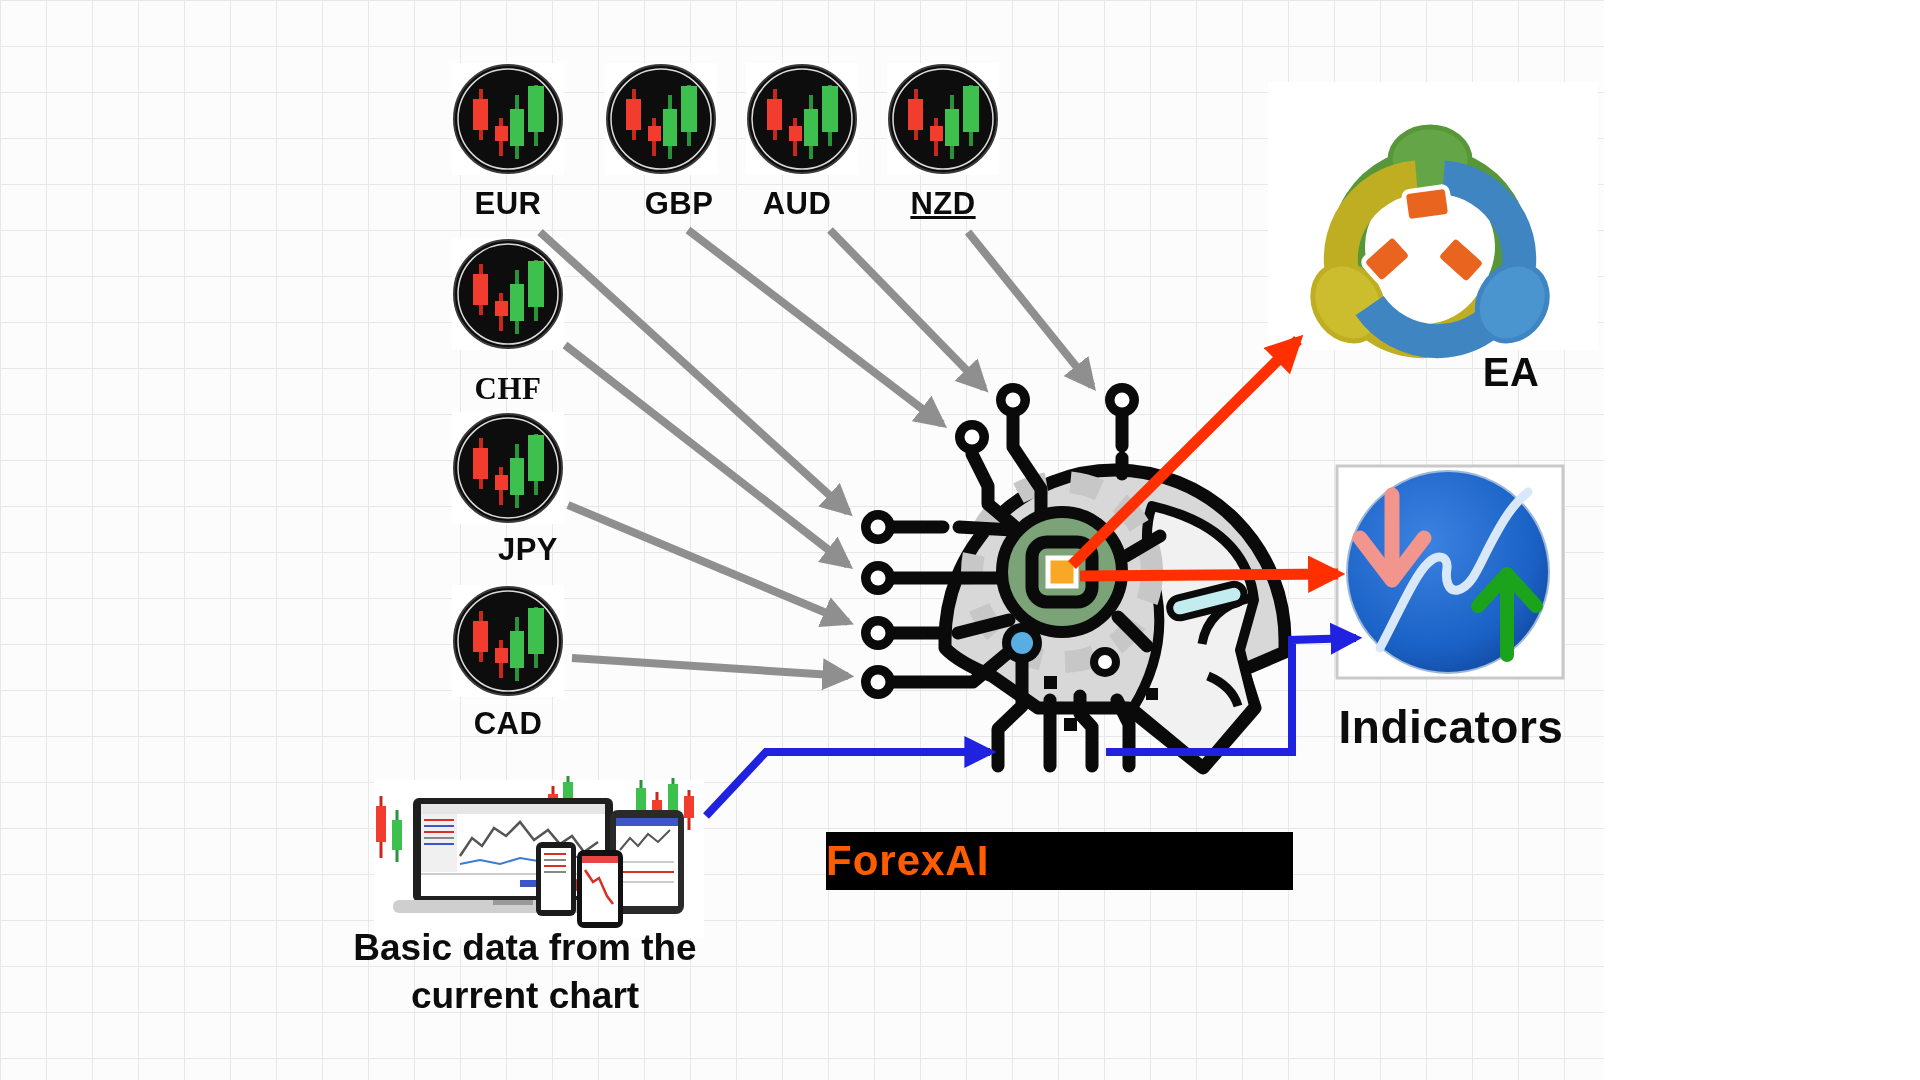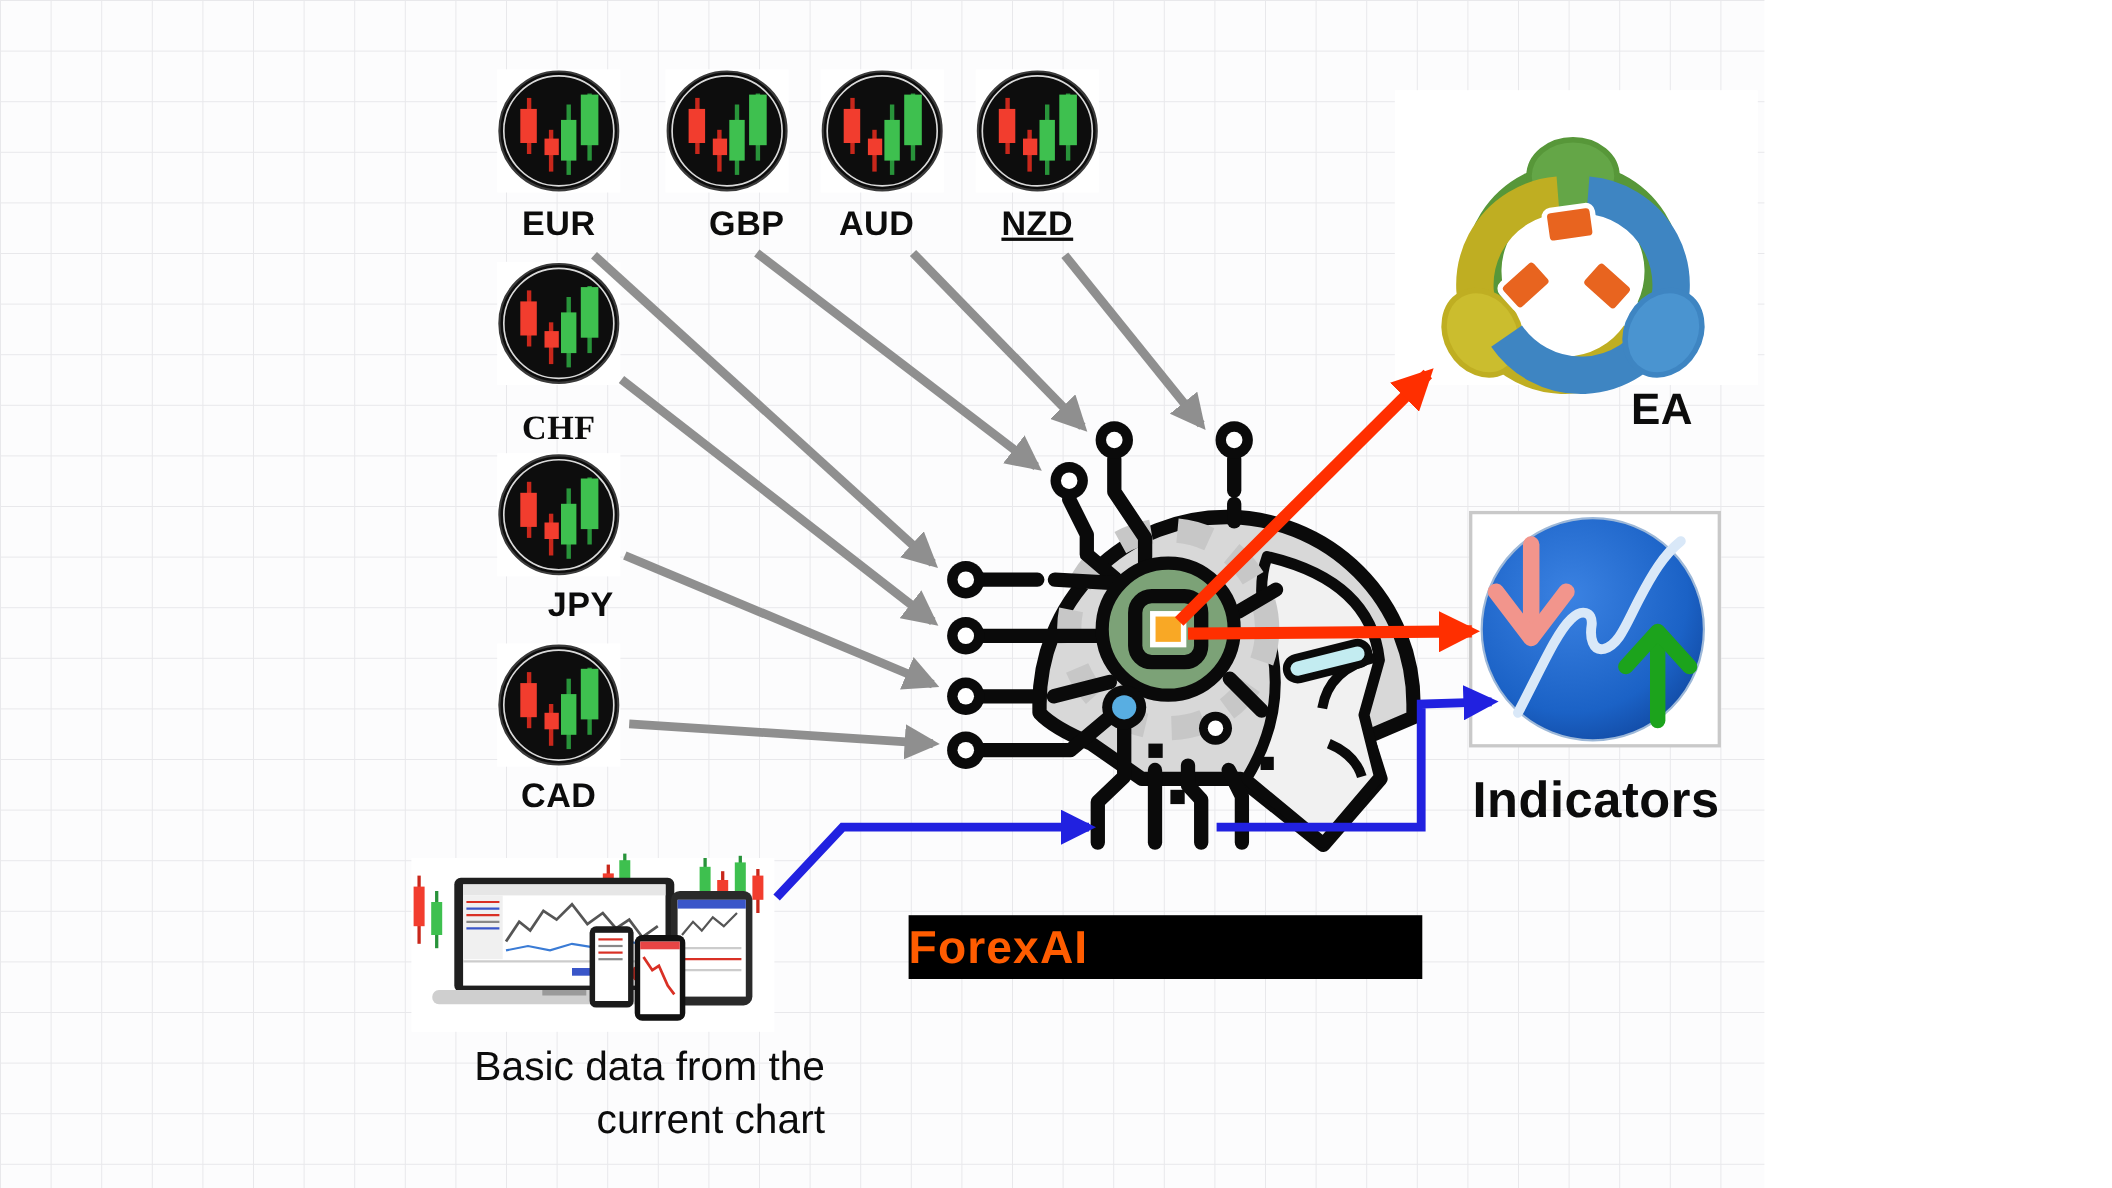--- a/index.html
+++ b/index.html
@@ -22,22 +22,22 @@
   .ind-lbl{left:1328px;top:700px;width:246px;font-size:46px;}
   .banner{
     position:absolute;left:826px;top:792px;width:467px;height:58px;
     background:#000000;display:flex;align-items:center;justify-content:flex-start;margin-top:40px;
   }
   .banner-text{
     color:#ff5c00;font-weight:bold;font-size:42px;letter-spacing:1px;
     font-family:"Liberation Sans","DejaVu Sans",sans-serif;
   }
   .caption{
-    position:absolute;left:300px;top:946px;width:450px;text-align:right;
-    font-weight:normal;font-size:37px;line-height:48px;color:#0c0c0c;
+    position:absolute;left:300px;top:924px;width:450px;text-align:center;
+    font-weight:bold;font-size:37px;line-height:48px;color:#0c0c0c;
   }
 </style>
 </head>
 <body>
 
 <div class="canvas">
 
 <svg class="art" viewBox="0 0 1920 1080">
   <defs>
     <marker id="mgray" viewBox="0 0 10 10" refX="8" refY="5" markerWidth="4" markerHeight="4" orient="auto">

